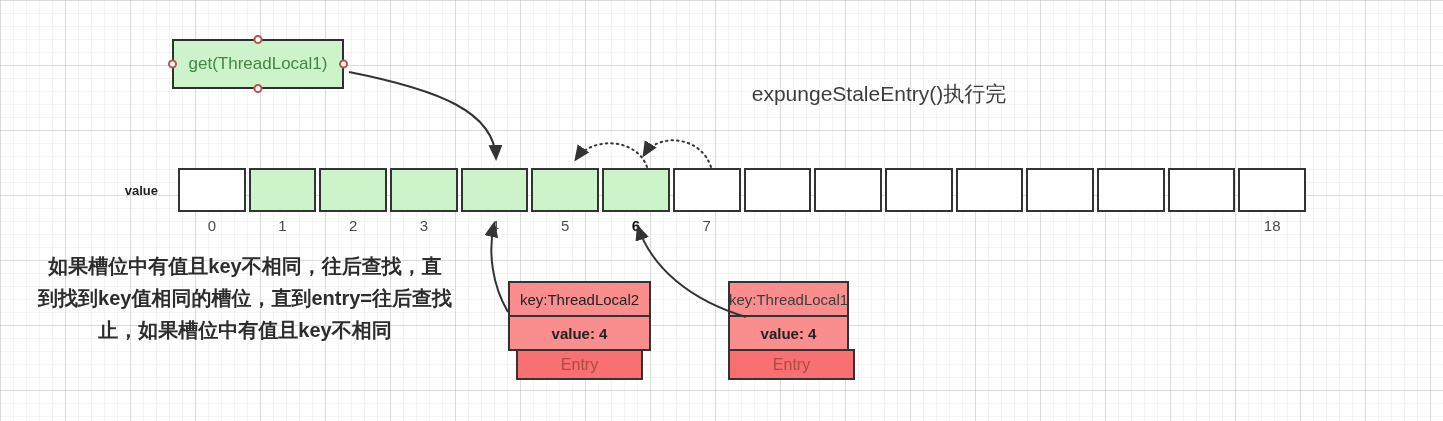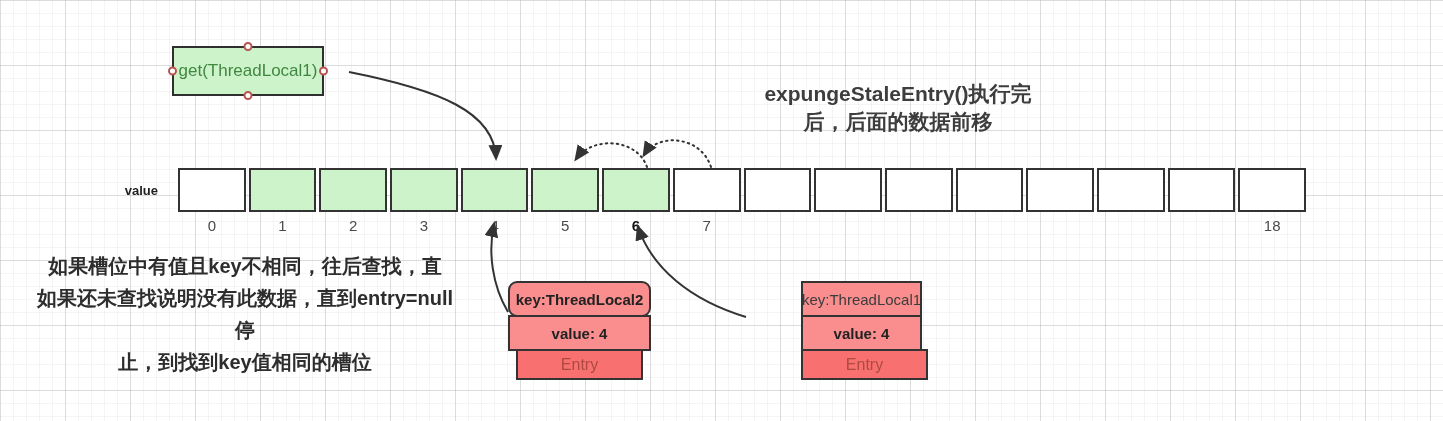--- a/index.html
+++ b/index.html
@@ -21,37 +21,37 @@
     position:relative;width:1443px;height:421px;overflow:hidden;
     background-color:#ffffff;
     background-image:
       linear-gradient(rgba(180,180,185,.38) 1px, transparent 1px),
       linear-gradient(90deg, rgba(180,180,185,.38) 1px, transparent 1px),
       linear-gradient(rgba(190,190,195,.16) 1px, transparent 1px),
       linear-gradient(90deg, rgba(190,190,195,.16) 1px, transparent 1px);
     background-size:65px 65px,65px 65px,13px 13px,13px 13px;
   }
   .get-box{
-    position:absolute;left:172px;top:46px;width:152px;height:50px;
+    position:absolute;left:172px;top:39px;width:172px;height:50px;
     background:var(--green-fill);border:2px solid var(--green-border);
     display:flex;align-items:center;justify-content:center;
     font-size:17px;color:var(--green-text);
   }
   .cpoint{
     position:absolute;width:9px;height:9px;border-radius:50%;
     background:#fff;border:2px solid var(--point-ring);
   }
   .cp-top{left:50%;top:-6px;transform:translateX(-50%);}
   .cp-bottom{left:50%;bottom:-6px;transform:translateX(-50%);}
   .cp-left{top:50%;left:-6px;transform:translateY(-50%);}
   .cp-right{top:50%;right:-6px;transform:translateY(-50%);}
 
   .title{
-    position:absolute;left:728px;top:80px;width:340px;text-align:center;
-    font-size:21px;font-weight:bold;color:#3d3d3d;line-height:28px;
+    position:absolute;left:709px;top:80px;width:340px;text-align:center;
+    font-size:21px;font-weight:normal;color:#3d3d3d;line-height:28px;
   }
   .note{
     position:absolute;left:28px;top:250px;width:434px;text-align:center;
     font-size:20px;font-weight:bold;color:#2d2d2d;line-height:32px;
   }
   .table-label{
     position:absolute;left:88px;top:183px;width:70px;text-align:right;
     font-size:13px;font-weight:bold;color:#1f1f1f;
   }
   .hash-table{
@@ -67,31 +67,31 @@
   .idx{flex:1;text-align:center;font-size:15px;color:var(--label-color);}
   .idx.bold{font-weight:bold;color:#111;}
 
   .entry-card{position:absolute;width:143px;}
   .entry-card .row{
     height:36px;background:var(--salmon-fill);border:2px solid var(--red-border);
     display:flex;align-items:center;justify-content:center;
     font-size:15px;color:#222;
   }
   .entry-card .row + .row{margin-top:-2px;}
-  .entry-card .row.bold-key{font-weight:bold;border-radius:9px;}
+  .entry-card .row.bold-key{font-weight:normal;}
   .entry-card .row.key-normal{color:#3c3c3c;}
   .entry-card .row.value{font-weight:bold;}
   .entry-card .entry-tag{
     width:127px;height:31px;margin:-2px auto 17px auto;
     background:var(--red-fill);border:2px solid var(--red-border);
     display:flex;align-items:center;justify-content:center;
     font-size:16px;color:var(--entry-text);
   }
   .entry1{left:508px;top:281px;}
-  .entry2{left:779px;top:281px;padding-left:22px;}
+  .entry2{left:706px;top:281px;padding-left:22px;}
 
   svg.overlay{position:absolute;left:0;top:0;width:1443px;height:421px;pointer-events:none;}
   .arrow{fill:none;stroke:var(--arrow-color);stroke-width:2;}
   .dotted{fill:none;stroke:var(--arrow-color);stroke-width:2;stroke-dasharray:1.5 4;stroke-linecap:round;}
   .ah{fill:var(--arrow-color);}
 </style>
 </head>
 <body>
 
 <div class="canvas">
@@ -99,27 +99,26 @@
   <div class="get-box">
     <span>get(ThreadLocal1)</span>
     <span class="cpoint cp-top"></span>
     <span class="cpoint cp-bottom"></span>
     <span class="cpoint cp-left"></span>
     <span class="cpoint cp-right"></span>
   </div>
 
   <div class="title">
     <div>expungeStaleEntry()执行完</div>
-    <div>后，后面的数据前移</div>
   </div>
 
   <div class="note">
     <div>如果槽位中有值且key不相同，往后查找，直</div>
-    <div>如果还未查找说明没有此数据，直到entry=null停</div>
-    <div>止，到找到key值相同的槽位</div>
+    <div>到找到key值相同的槽位，直到entry=往后查找</div>
+    <div>止，如果槽位中有值且key不相同</div>
   </div>
 
   <div class="table-label">value</div>
 
   <div class="hash-table">
       <div class="cell"></div>
       <div class="cell green"></div>
       <div class="cell green"></div>
       <div class="cell green"></div>
       <div class="cell green"></div>

